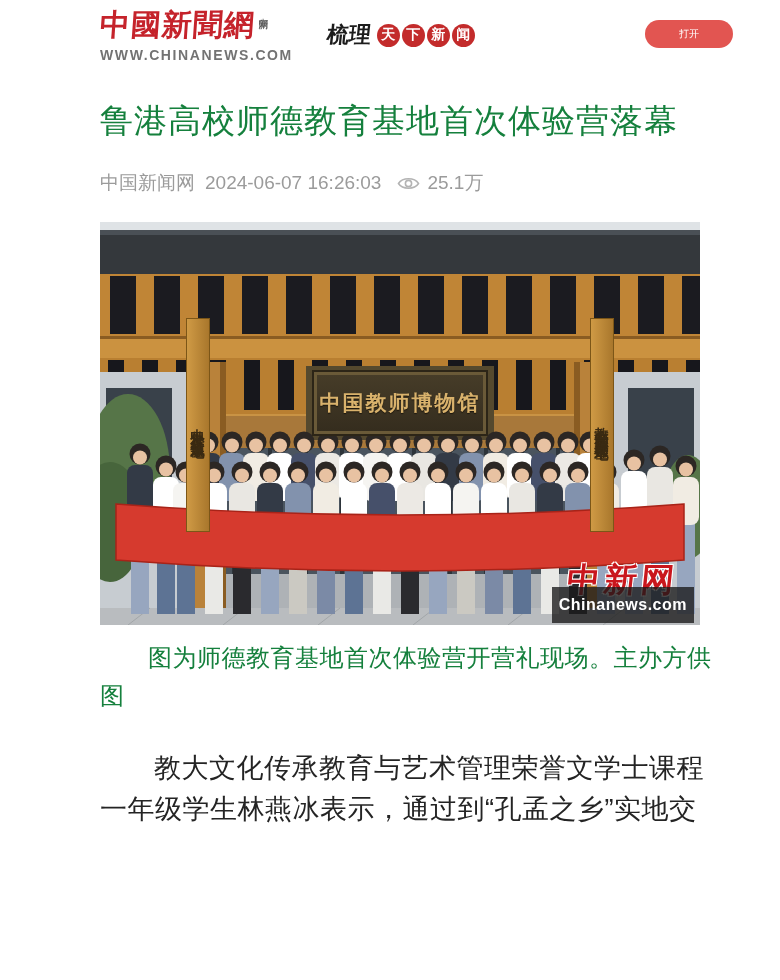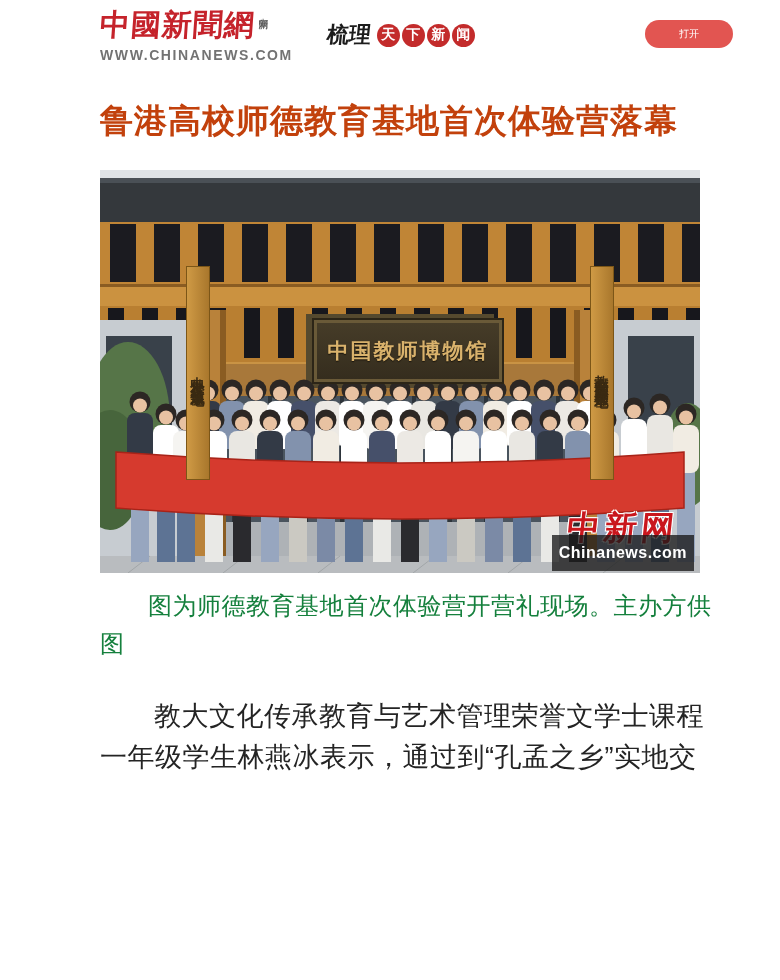--- a/index.html
+++ b/index.html
@@ -36,32 +36,32 @@
     font-size:14px; font-weight:bold; margin-left:2px;
     font-family:"DejaVu Serif","Liberation Serif",serif;
   }
   .open-btn {
     margin-left:auto; margin-top:12px; width:88px; height:28px; border:none;
     border-radius:14px; background:#e25551; color:#fff; font-size:10px;
     font-family:inherit; cursor:pointer; line-height:28px;
   }
   
   main { padding:0 68px 0 100px; }
-  .article-title { font-size:33px; font-weight:bold; color:#c2410c; margin-top:36px; letter-spacing:1px; }
+  .article-title { font-size:33px; font-weight:normal; color:#15803d; margin-top:36px; letter-spacing:1px; }
   .meta { display:flex; align-items:center; margin-top:26px; color:#9b9b9b; font-size:19px; }
   .meta .src { margin-right:10px; }
   .views { display:flex; align-items:center; margin-left:16px; }
   .views svg { margin-right:7px; display:block; }
   .body-p { font-size:27px; line-height:1.52; color:#242424; text-indent:2em; margin-top:32px; letter-spacing:.5px; }
   .caption { font-size:24px; line-height:1.6; color:#15803d; text-indent:2em; margin-top:14px; letter-spacing:.5px; }
   
   .photo { position:relative; width:600px; height:403px; margin-top:26px; overflow:hidden; background:#dfe3e6; }
   .photo svg.scene { position:absolute; inset:0; display:block; }
   .plaque {
-    position:absolute; left:214px; top:150px; width:188px; height:62px;
+    position:absolute; left:214px; top:150px; width:172px; height:62px;
     background:linear-gradient(#463c28,#352d1e);
     border:3px solid #6a5a38; outline:2px solid #2c2517;
     display:flex; align-items:center; justify-content:center;
     color:#d9b26c; font-size:21px; letter-spacing:2px;
     font-family:"DejaVu Serif","Liberation Serif",serif; font-weight:bold;
     text-shadow:0 1px 1px #1c160c;
   }
   .vsign {
     position:absolute; top:96px; width:24px; height:214px;
     background:linear-gradient(90deg,#cf9a45,#a9772c);
@@ -109,20 +109,31 @@
     <span class="seal">下</span>
     <span class="seal">新</span>
     <span class="seal">闻</span>
   </div>
   <button class="open-btn">打开</button>
 </header>
 
 <main>
   <h1 class="article-title">鲁港高校师德教育基地首次体验营落幕</h1>
 
+  <div class="meta">
+    <span class="src">中国新闻网</span>
+    <span>2024-06-07 16:26:03</span>
+    <span class="views">
+      <svg width="23" height="17" viewBox="0 0 23 17">
+        <path d="M1.5 8.5 C5.5 2.2,17.5 2.2,21.5 8.5 C17.5 14.8,5.5 14.8,1.5 8.5 Z" fill="none" stroke="#b3b3b3" stroke-width="1.6"></path>
+        <circle cx="11.5" cy="8.5" r="3.1" fill="none" stroke="#b3b3b3" stroke-width="1.6"></circle>
+      </svg>
+      <span>25.1万</span>
+    </span>
+  </div>
 
 
   <figure class="photo">
     <svg class="scene" id="scene" viewBox="0 0 600 403">
 
       <rect width="600" height="403" fill="#dfe3e6"></rect>
 
       <g>
         <rect y="8" width="600" height="46" fill="#34383c"></rect>
         <rect y="8" width="600" height="5" fill="#4a5056"></rect>

